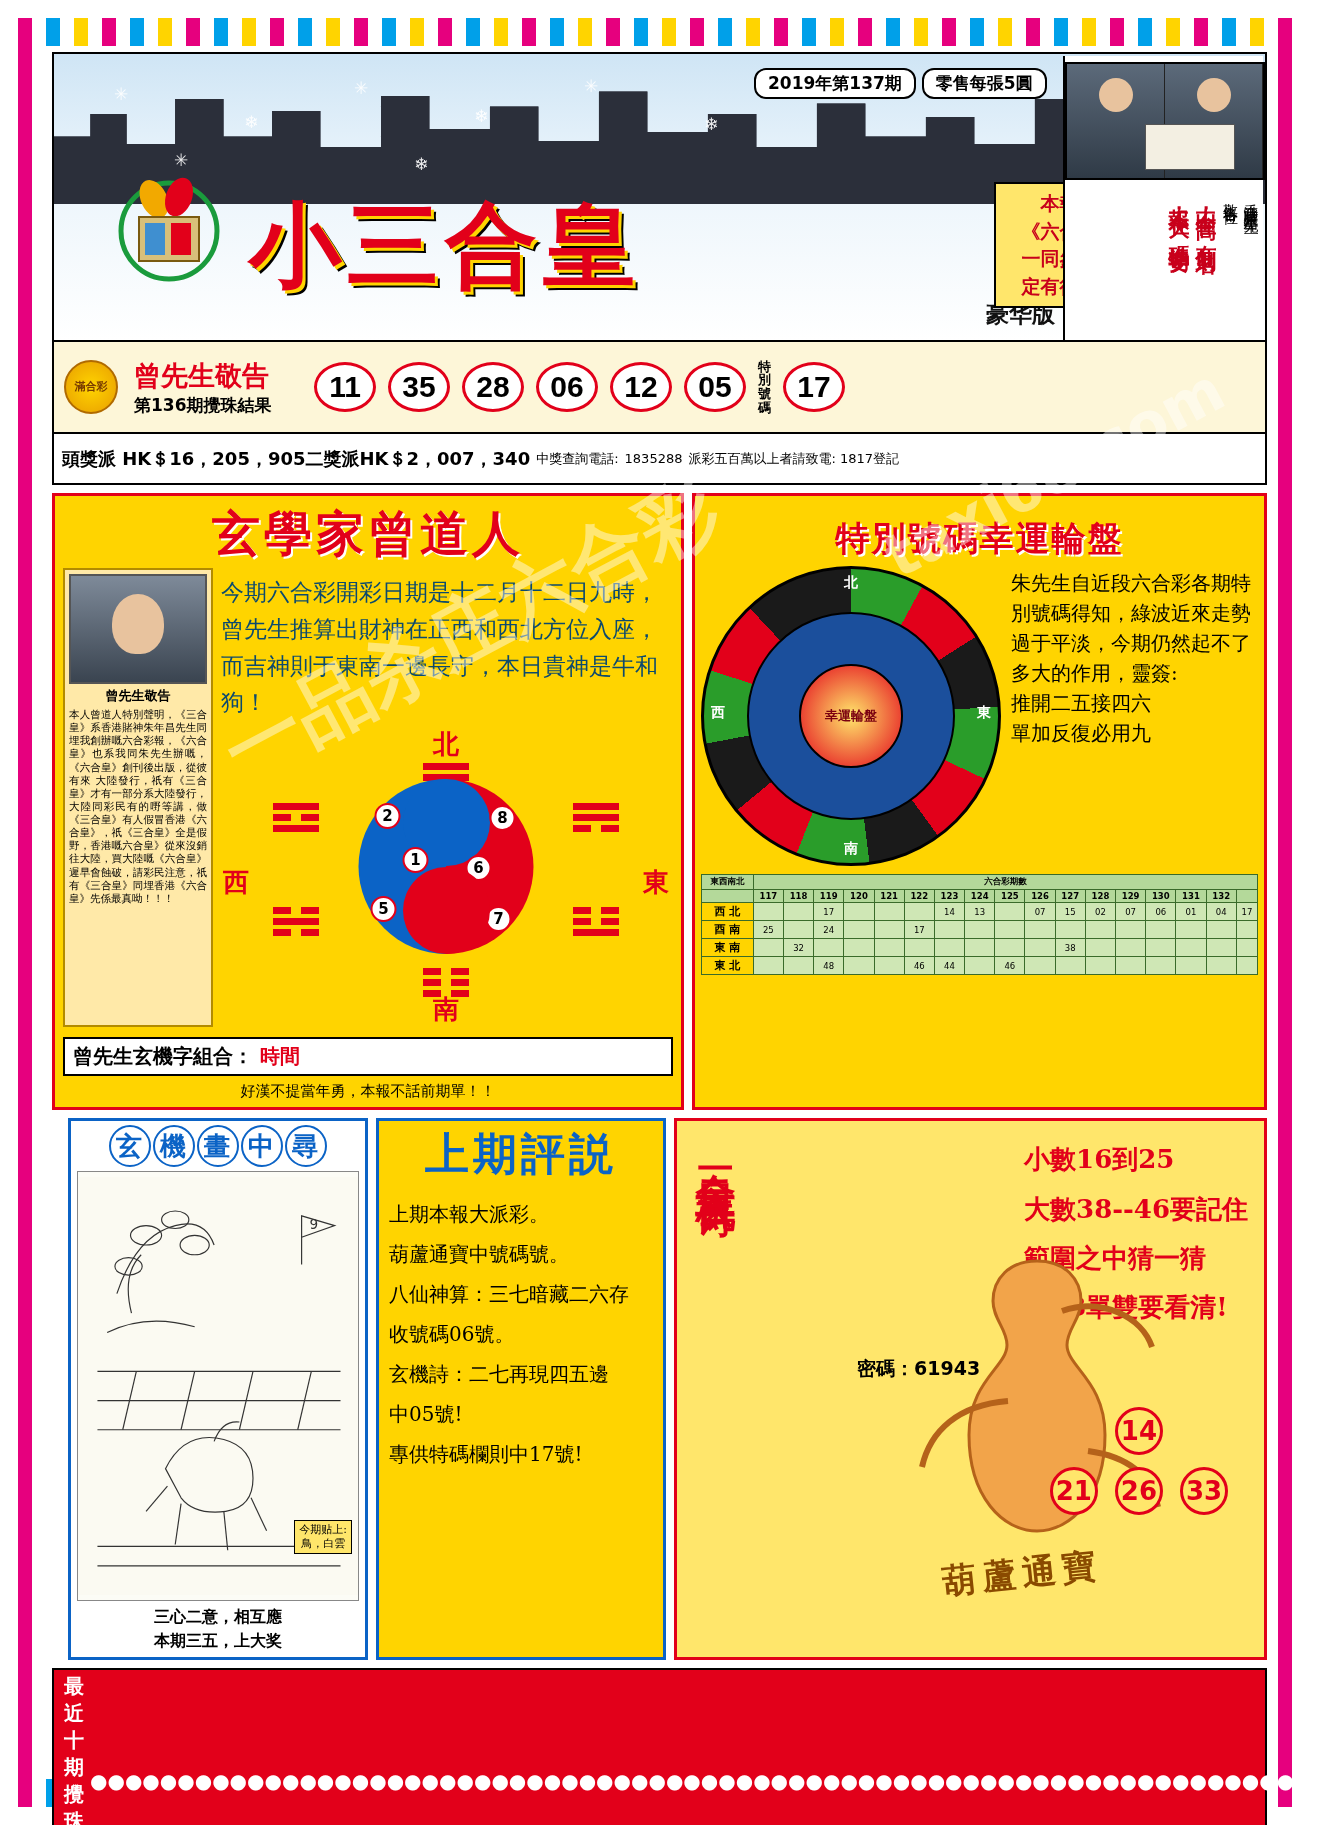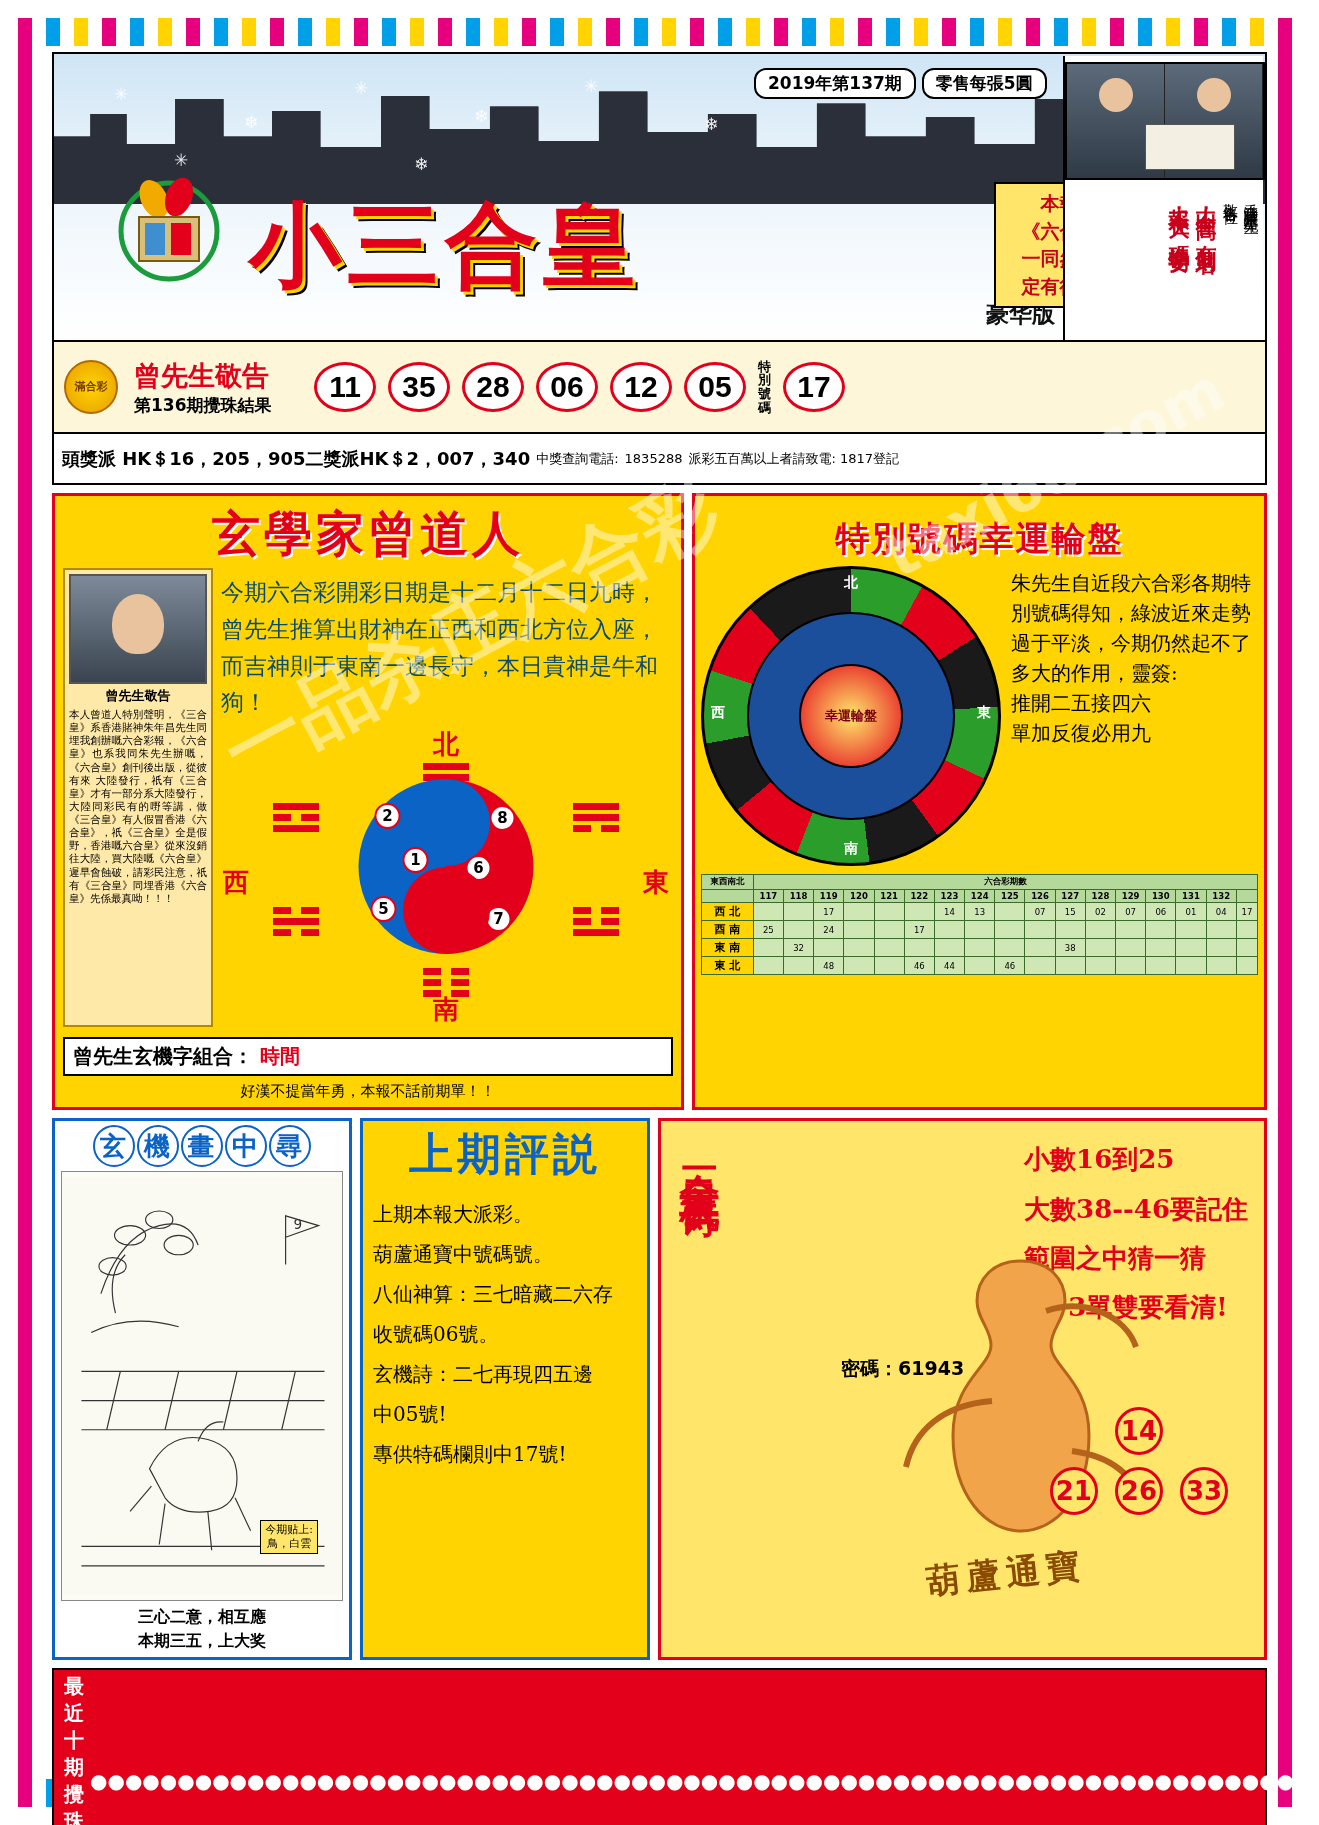--- a/index.html
+++ b/index.html
@@ -240,37 +240,37 @@
   }
   .wtable {
     margin:4px 6px 8px; border:1px solid #000; background:#cfe7b5; width:calc(100% - 12px);
     border-collapse:collapse; font-size:8.5px;
   }
   .wtable th,.wtable td{ border:1px solid #3a6b2a; padding:1px 2px; text-align:center; }
   .wtable th{ background:#b4d99a; }
   .wtable td.lbl{ background:#ffd400; font-weight:bold; white-space:nowrap; font-size:11px;}
 
   
-  .lower { display:flex; gap:8px; margin-top:8px; }
+  .lower { display:flex; gap:8px; margin-top:8px;margin-left:16px; }
   .pic-panel { width:300px; border:3px solid #0b63c6; background:#fff; }
   .pic-head {
     text-align:center; padding:4px 0; font-size:30px; font-weight:bold;
     color:#0b63c6; font-family:"DejaVu Serif", serif; letter-spacing:2px;
   }
   .pic-head span{
     display:inline-block; border:2px solid #0b63c6; border-radius:50%;
     width:42px;height:42px; line-height:38px; margin:0 1px; font-size:26px;
   }
   .pic-art {
     height:430px; margin:0 6px; border:1px solid #888; background:#fcfcf6;
     position:relative; overflow:hidden;
   }
   .pic-cap { text-align:center; font-size:16px; font-weight:bold; padding:4px 4px; line-height:1.5;}
   .pic-badge{
-    position:absolute; right:24px; bottom:46px; border:1px solid #000; background:#ffe66b;
+    position:absolute; right:6px; bottom:46px; border:1px solid #000; background:#ffe66b;
     font-size:11px; padding:2px 4px; text-align:center; line-height:1.3;
   }
   .review-panel { width:290px; border:3px solid #0b63c6; background:#ffd400; }
   .review-head {
     text-align:center; font-size:44px; font-weight:bold; color:#0b63c6;
     font-family:"DejaVu Serif", serif; padding:4px 0; letter-spacing:4px;
   }
   .review-body {
     background:#ffd400; padding:6px 10px; font-size:20px; line-height:2.0;
     font-family:"DejaVu Serif", serif; color:#000;

